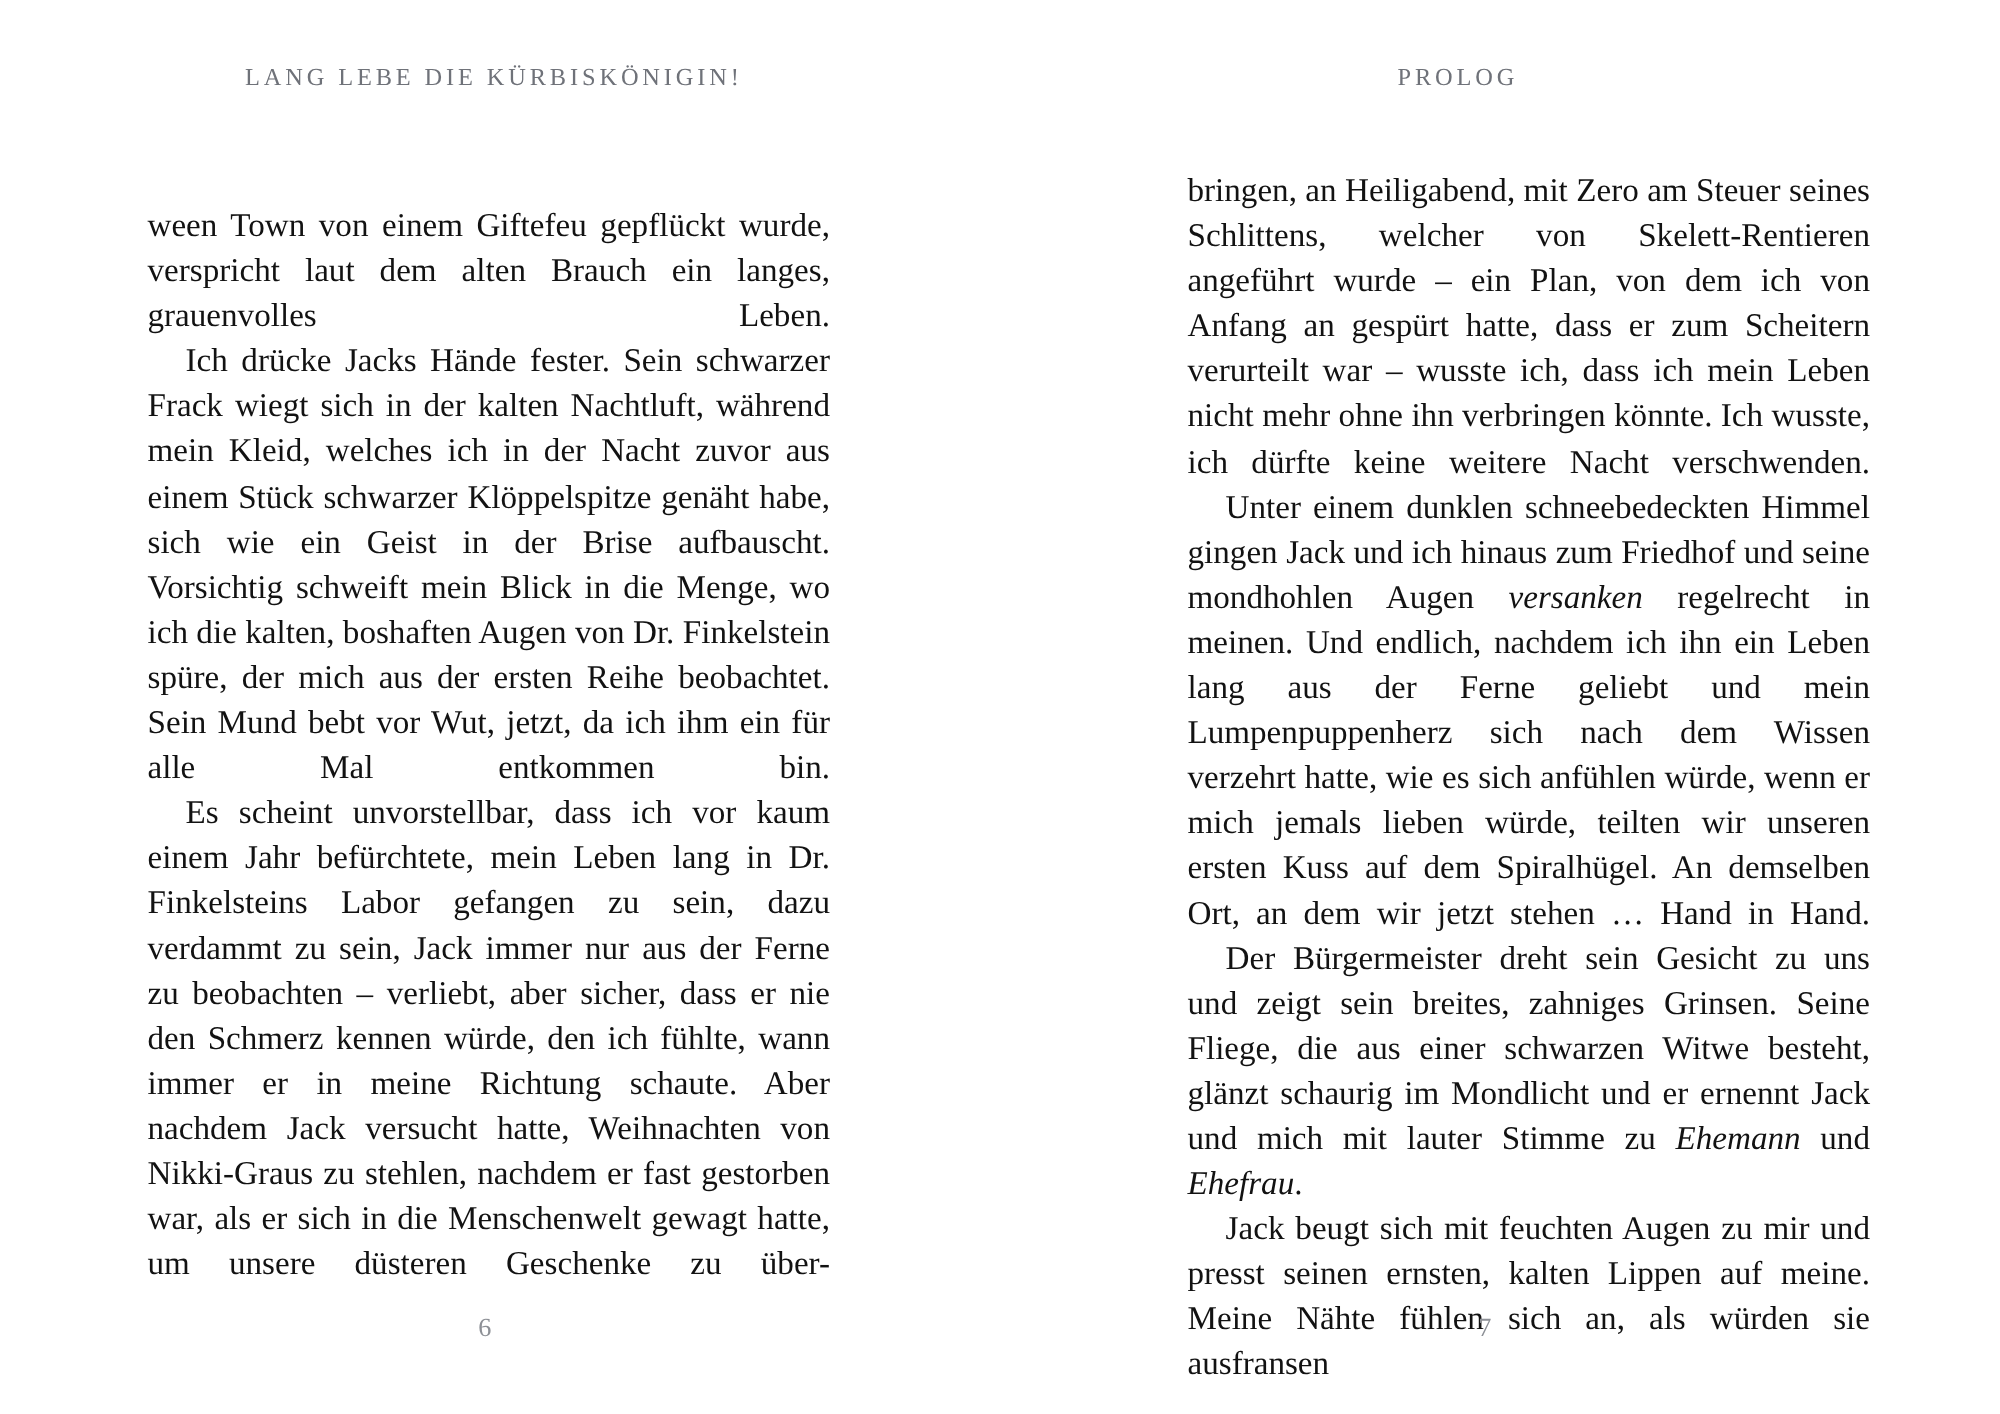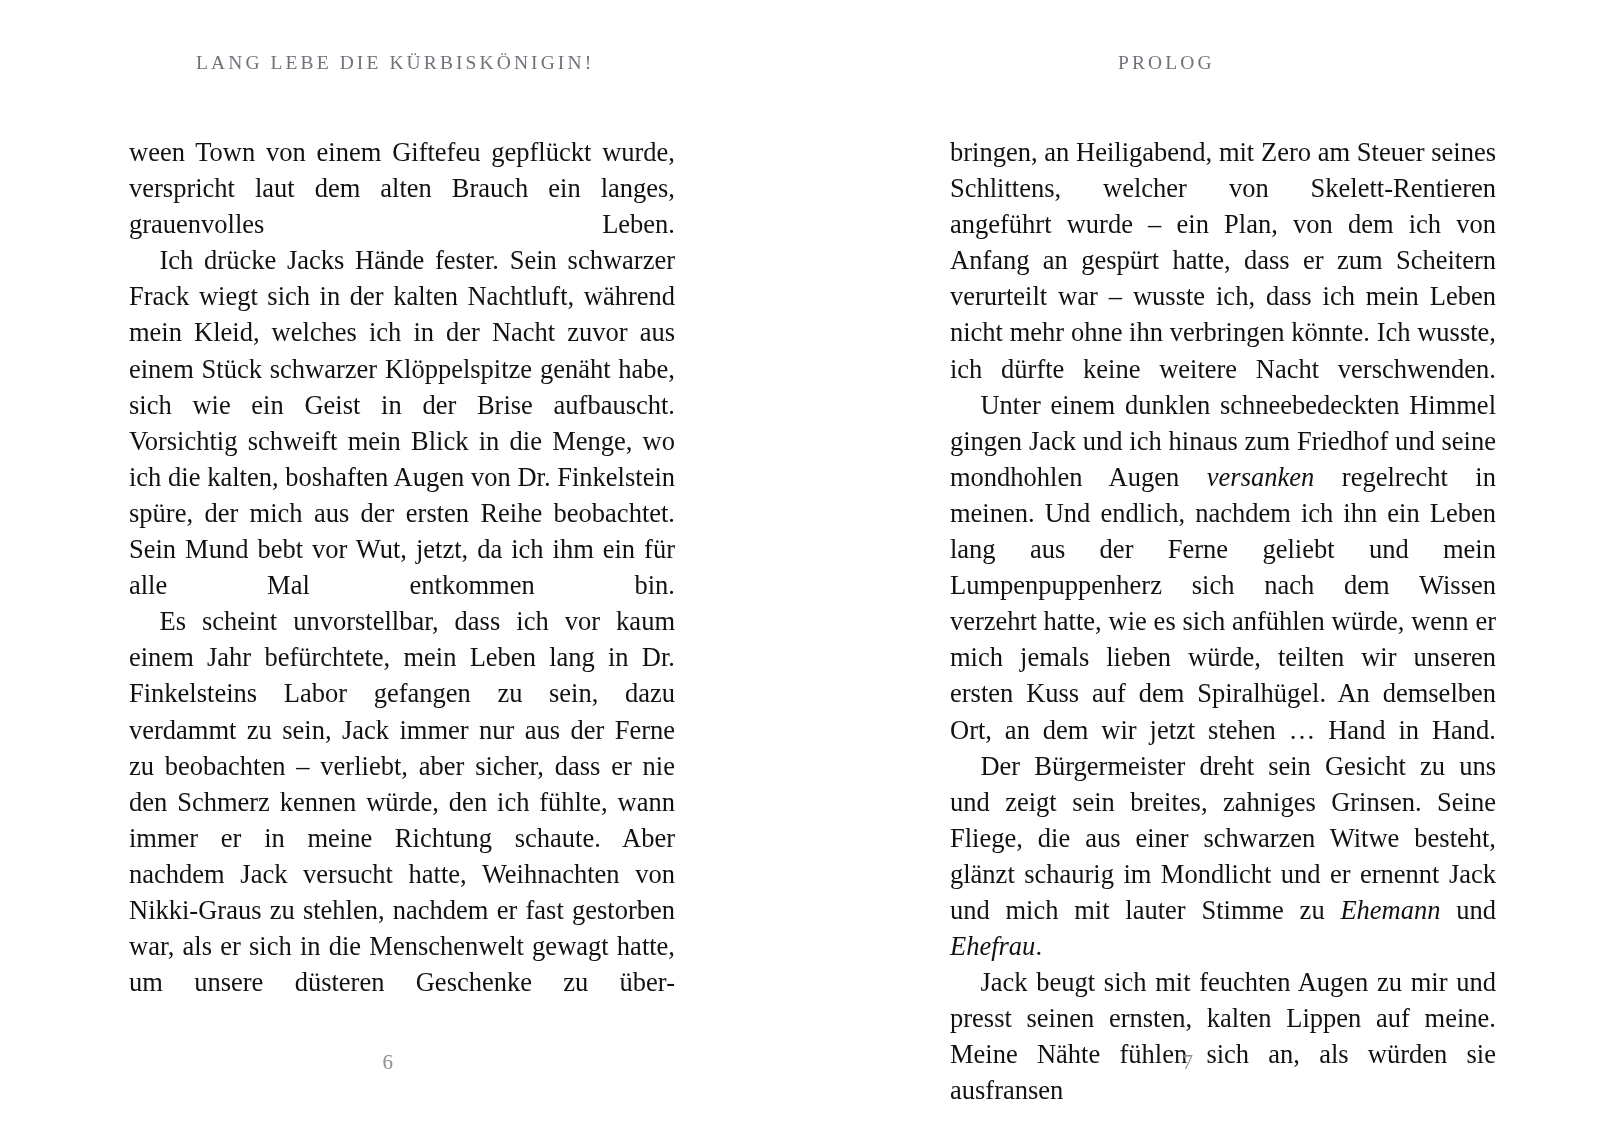--- a/index.html
+++ b/index.html
@@ -54,21 +54,22 @@
     width: 546px;
     text-align: justify;
     text-justify: inter-word;
     font-size: 26.5px;
     line-height: 36.1px;
     color: #121212;
     -webkit-hyphens: none;
     hyphens: none;
   }
   .page-left .textblock {
-    left: 129px;
+    left: 118px;
+    margin-top: 28px;
   }
   .page-right .textblock {
     left: 114px;
     margin-left: 36px;
   }
 
   .textblock p {
     margin: 0;
     text-indent: 0;
   }

